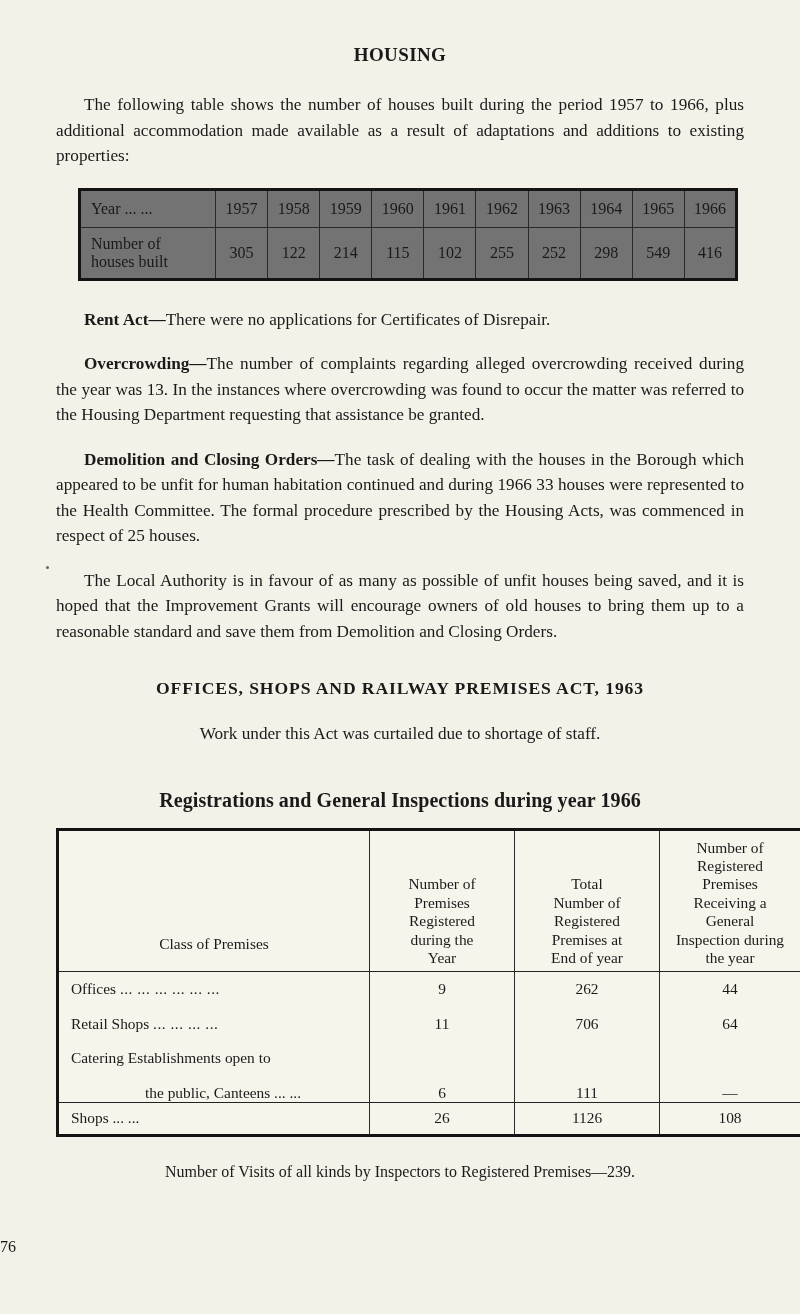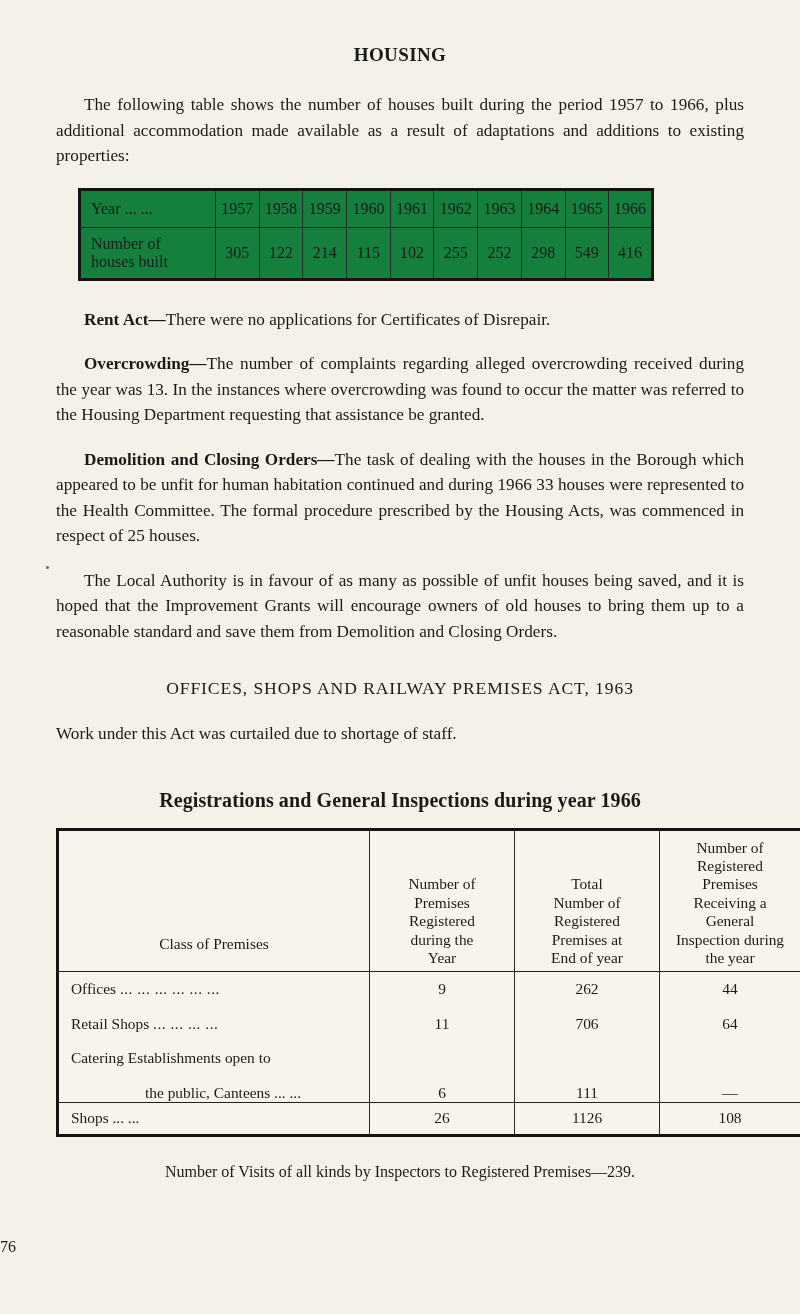--- a/index.html
+++ b/index.html
@@ -51,23 +51,23 @@
   .lead { font-weight: bold; }
 
   
   .table1-wrap {
     margin: 18px 0 26px 0;
     padding-left: 22px;
     padding-right: 6px;
   }
   table.years {
     border-collapse: collapse;
-    width: 576px;
+    width: 660px;
     border: 3px solid #141414;
-    background: #15803d;
+    background: #737373;
     table-layout: fixed;
   }
   table.years td {
     border-left: 1.6px solid #2a2a2a;
     border-bottom: 1.6px solid #2a2a2a;
     text-align: center;
     font-size: 16px;
     padding: 7px 2px;
     height: 22px;
     vertical-align: middle;
@@ -78,21 +78,21 @@
     text-align: left;
     padding-left: 10px;
     width: 122px;
     line-height: 18px;
   }
   .yr-label-2 { font-size: 15.4px; }
 
   
   h2.act-title {
     font-size: 17.6px;
-    font-weight: normal;
+    font-weight: bold;
     text-align: center;
     letter-spacing: 0.9px;
     margin: 34px 0 22px 0;
   }
   h3.reg-title {
     font-size: 20px;
     font-weight: bold;
     text-align: center;
     margin: 42px 0 16px 0;
     letter-spacing: 0.1px;
@@ -242,21 +242,21 @@
     </p>
 
     <p class="para">
       <span class="lead">Demolition and Closing Orders—</span><span>The task of dealing with the houses in the Borough which appeared to be unfit for human habitation continued and during 1966 33 houses were represented to the Health Committee. The formal procedure prescribed by the Housing Acts, was commenced in respect of 25 houses.</span>
     </p>
 
     <p class="para">The Local Authority is in favour of as many as possible of unfit houses being saved, and it is hoped that the Improvement Grants will encourage owners of old houses to bring them up to a reasonable standard and save them from Demolition and Closing Orders.</p>
 
     <h2 class="act-title">OFFICES, SHOPS AND RAILWAY PREMISES ACT, 1963</h2>
 
-    <p class="para noindent" style="text-align:left;">Work under this Act was curtailed due to shortage of staff.</p>
+    <p class="para noindent" style="text-align:center;">Work under this Act was curtailed due to shortage of staff.</p>
 
     <h3 class="reg-title">Registrations and General Inspections during year 1966</h3>
 
     <div class="table2-wrap">
       <table class="reg">
         <thead>
           <tr class="headrow">
             <th class="col-class">Class of Premises</th>
             <th class="colhead c1">
               <span>Number of</span><br>

